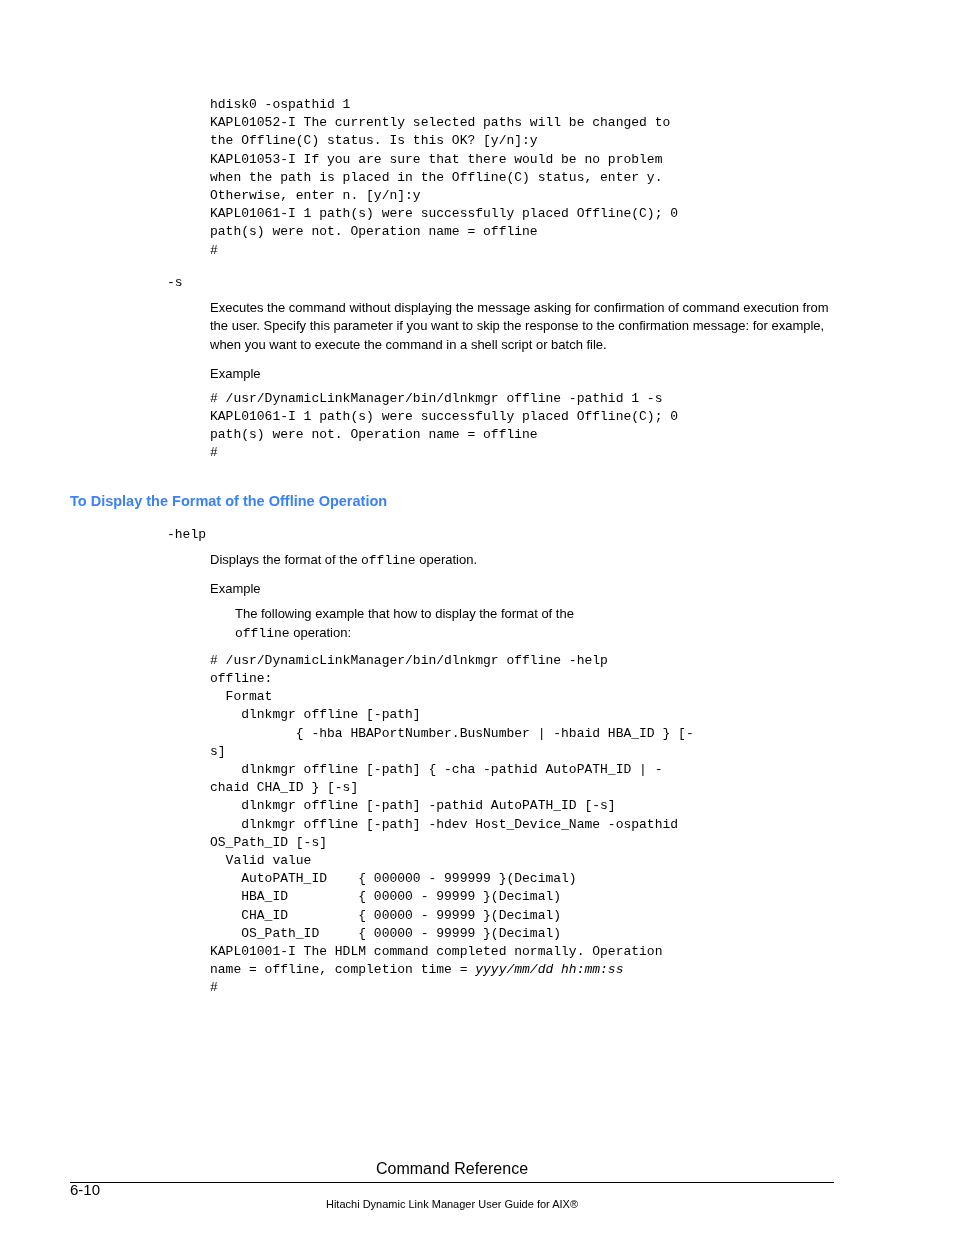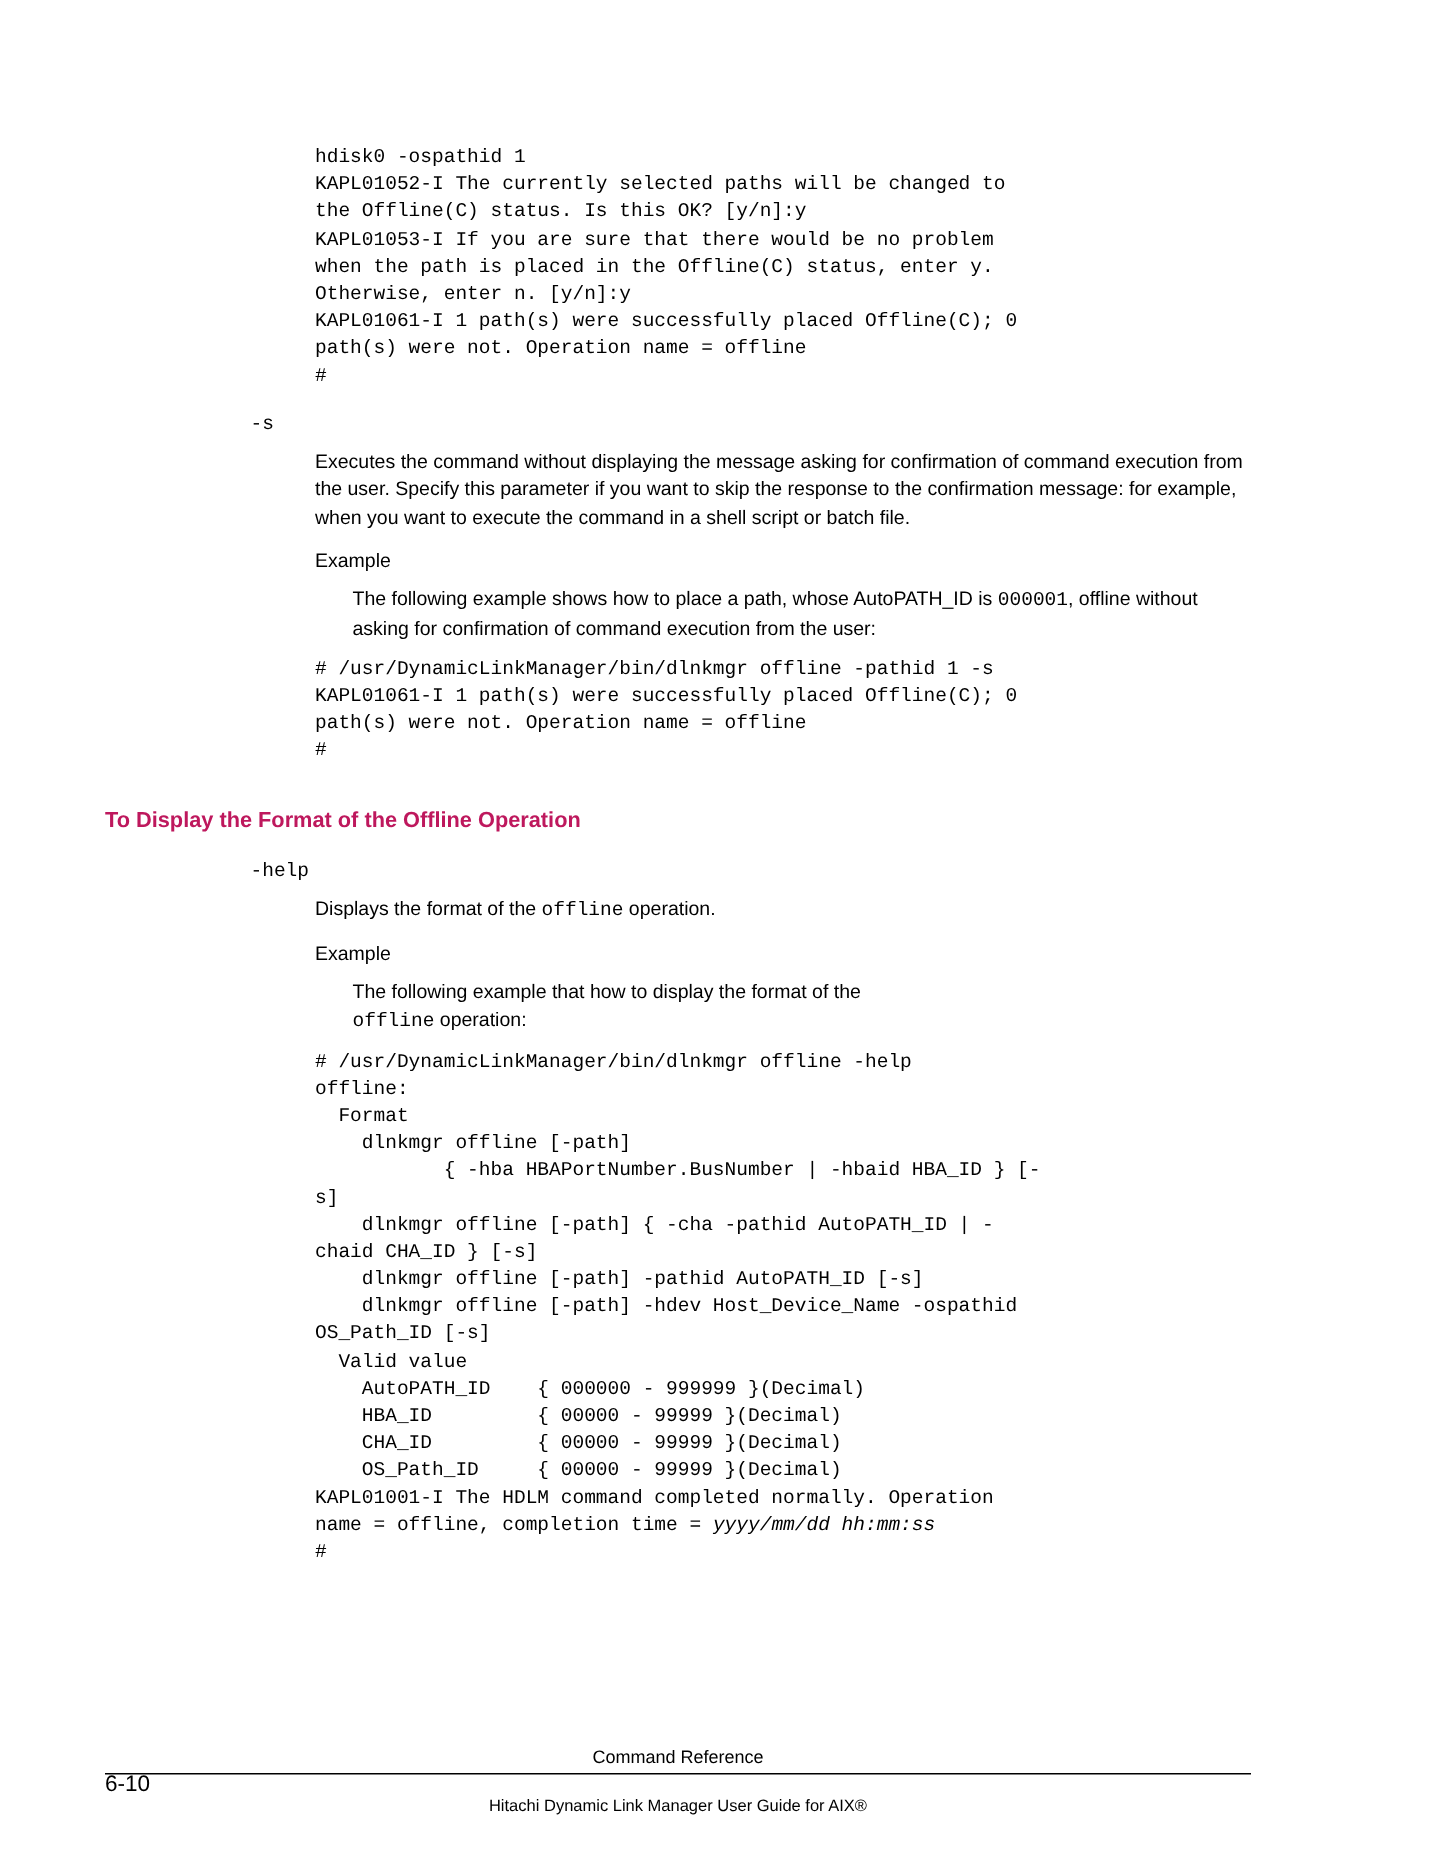--- a/index.html
+++ b/index.html
@@ -41,21 +41,21 @@
     margin-left: 97px;
     margin-top: 14px;
     margin-bottom: 6px;
   }
   .example-label {
     margin-left: 140px;
     margin-top: 10px;
     margin-bottom: 6px;
   }
   .heading {
-    color: #be185d;
+    color: #3b82f6;
     font-weight: bold;
     margin-top: 28px;
     margin-bottom: 10px;
     font-size: 14.5px;
     margin-left: 0;
   }
   .inline-mono {
     font-family: "Courier New", Courier, monospace;
   }
   .italic {
@@ -74,21 +74,21 @@
     padding-top: 14px;
     font-size: 11px;
   }
   .page-num {
     position: absolute;
     left: 0;
     bottom: 12px;
     font-size: 15px;
   }
   .footer-top {
-    font-size: 12px;
+    font-size: 16px;
   }
 </style>
 </head>
 <body>
 
 <div class="page">
 
   <div class="code-block">hdisk0 -ospathid 1
 KAPL01052-I The currently selected paths will be changed to
 the Offline(C) status. Is this OK? [y/n]:y
@@ -96,23 +96,20 @@
 when the path is placed in the Offline(C) status, enter y.
 Otherwise, enter n. [y/n]:y
 KAPL01061-I 1 path(s) were successfully placed Offline(C); 0
 path(s) were not. Operation name = offline
 #</div>
 
   <div class="dt-label">-s</div>
   <div class="para">Executes the command without displaying the message asking for confirmation of command execution from the user. Specify this parameter if you want to skip the response to the confirmation message: for example, when you want to execute the command in a shell script or batch file.</div>
 
   <div class="example-label">Example</div>
-  <div class="para-inner">
-    <span>The following example shows how to place a path, whose AutoPATH_ID is </span><span class="inline-mono">000001</span><span>, offline without asking for confirmation of command execution from the user:</span>
-  </div>
 
   <div class="code-block"># /usr/DynamicLinkManager/bin/dlnkmgr offline -pathid 1 -s
 KAPL01061-I 1 path(s) were successfully placed Offline(C); 0
 path(s) were not. Operation name = offline
 #</div>
 
   <div class="heading">To Display the Format of the Offline Operation</div>
 
   <div class="dt-label">-help</div>
   <div class="para">

